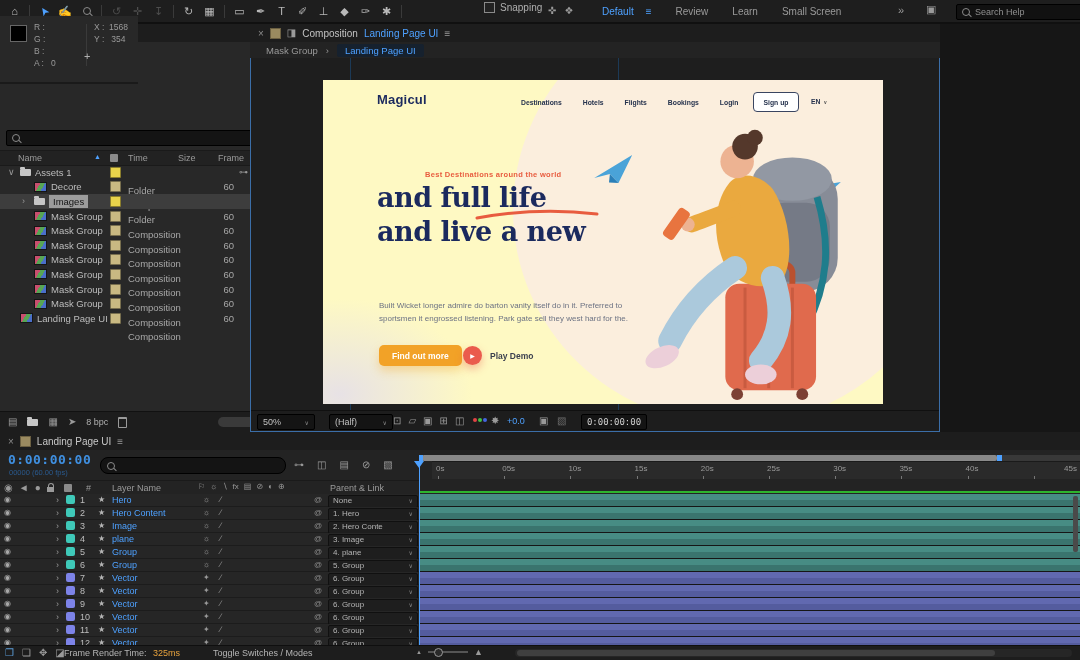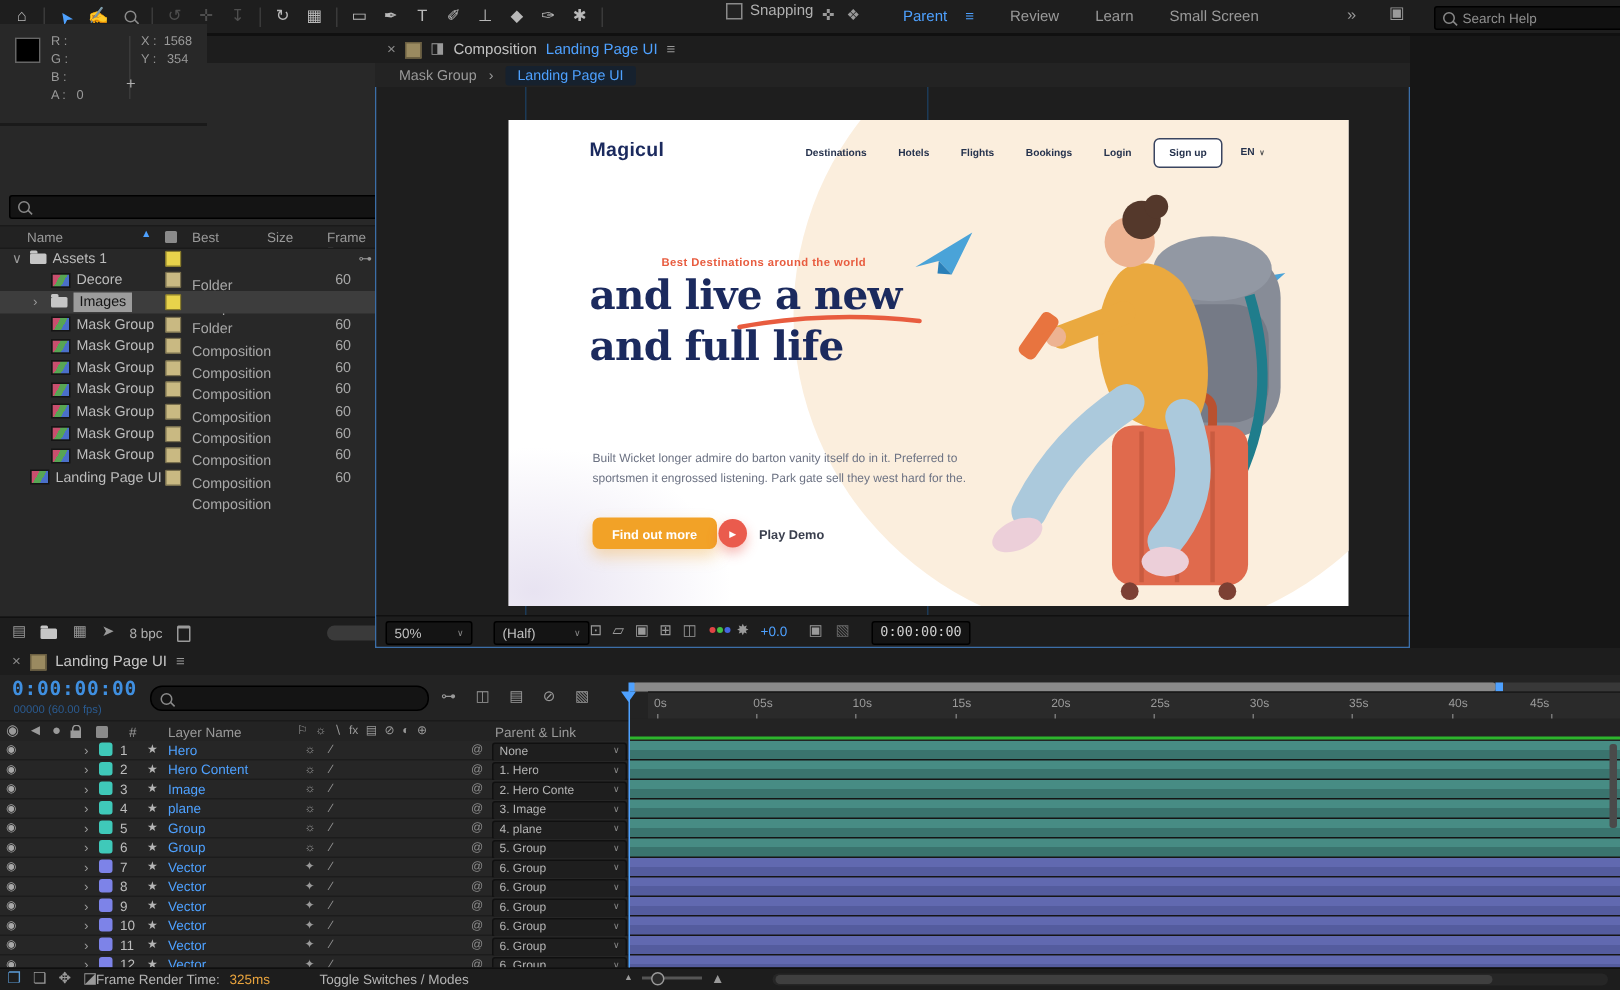--- a/index.html
+++ b/index.html
@@ -74,21 +74,21 @@
   .pill{position:absolute;right:8px;width:40px;height:10px;border-radius:5px;background:#3a3a3a;}
   
   #comp{left:250px;top:24px;width:690px;height:408px;box-shadow:inset 0 0 0 1px #3b6ea8;}
   #comp .tabstrip{background:#1d1d1d;}
   .tprefix{color:#c2c2c2;}
   .tname{color:#4ea1ff;}
   .crumbs{height:16px;background:#232323;display:flex;align-items:center;gap:8px;padding:0 16px;font-size:9.5px;color:#9a9a9a;}
   .crumbchip{background:#16212e;color:#4ea1ff;padding:1px 8px;border-radius:2px;}
   .viewport{position:absolute;left:1px;top:34px;width:688px;height:352px;background:#1e1e1e;overflow:hidden;}
   .guide{position:absolute;top:0;bottom:0;width:1px;background:#1c3document;background:#1c3a57;}
-  .compbox{position:absolute;left:88px;top:22px;width:560px;height:324px;background:#ffffff;overflow:hidden;}
+  .compbox{position:absolute;left:72px;top:22px;width:560px;height:324px;background:#fef9c3;overflow:hidden;}
   
   #blob{position:absolute;right:-70px;top:-85px;width:440px;height:430px;border-radius:50%;}
   .pagewash{position:absolute;inset:0;background:radial-gradient(220px 160px at 3% 97%,rgba(226,220,238,.8) 0%,rgba(255,255,255,0) 60%);}
   #brand{position:absolute;left:54px;top:12px;font-size:13px;font-weight:bold;letter-spacing:.2px;}
   #navitems{position:absolute;left:198px;top:19px;display:flex;gap:21px;font-size:6.8px;color:#25324d;font-weight:bold;}
   .navitem{cursor:pointer;}
   #signup{position:absolute;left:430px;top:12px;width:44px;height:18px;border:1px solid #3a4560;border-radius:4px;
           display:flex;align-items:center;justify-content:center;font-size:6.8px;color:#25324d;font-weight:bold;background:#fff;}
   #lang{position:absolute;left:488px;top:18px;font-size:6.8px;color:#25324d;font-weight:bold;display:flex;gap:3px;align-items:center;}
   #lang .lc{font-size:5px;color:#555;}
@@ -260,21 +260,21 @@
       </div>
     <div class="snap" style="left:484px">
       <span class="cb"></span>
       <span class="snaplabel">Snapping</span>
     </div>
     <div id="tbextra">
         <span class="uico">✜</span>
         <span class="uico">❖</span>
       </div>
     <div id="workspaces">
-        <span class="ws active">Parent</span>
+        <span class="ws active">Default</span>
         <span class="wsmenu">≡</span>
         <span class="ws">Review</span>
         <span class="ws">Learn</span>
         <span class="ws">Small Screen</span>
       </div>
     <span class="ovf">»</span>
     <span class="uico wsbar">▣</span>
     <div class="help-search">
       <span class="mag"></span>
       <span class="hstext">Search Help</span>
@@ -294,21 +294,21 @@
       <span style="font-size:6px;color:#9a9a9a">▾</span>
     </div>
     <div class="pvcount">20 items</div>
     <div class="psearch">
       <span class="mag"></span>
     </div>
     <div class="pcols">
       <span style="left:18px">Name</span>
       <span class="sortarrow" style="left:94px">▲</span>
       <span class="tagcol" style="left:110px;top:3px"></span>
-      <span style="left:128px">Best</span>
+      <span style="left:128px">Time</span>
       <span style="left:178px">Size</span>
       <span style="left:218px">Frame R</span>
     </div>
     <div id="prows">
         <div class="prow">
           <span class="pind" style="width: 4px;"></span>
           <span class="pexp">∨</span>
           <span class="fico"></span>
           <span class="pname">Assets 1</span>
           <span class="ptag" style="background: rgb(232, 211, 75);"></span>
@@ -450,22 +450,22 @@
             <span class="navitem">Bookings</span>
             <span class="navitem">Login</span>
           </div>
         <div id="signup">Sign up</div>
         <div id="lang">
           <span>EN</span>
           <span class="lc">∨</span>
         </div>
         <div id="eyebrow" style="color: rgb(232, 92, 63); padding-left: 46px;">Best Destinations around the world</div>
         <div id="headline" style="color: rgb(27, 42, 94);">
+            <div class="hline">and full life</div>
             <div class="hline">and live a new</div>
-            <div class="hline">and full life</div>
           </div>
         <svg id="swoosh" width="126" height="12" viewBox="0 0 126 12">
           <path id="swoosh-path" d="M2 9 Q 62 -2 122 5" fill="none" stroke="#e85c3f" stroke-width="3" stroke-linecap="round"></path>
         </svg>
         <div id="bodytext">Built Wicket longer admire do barton vanity itself do in it. Preferred to sportsmen it engrossed listening. Park gate sell they west hard for the.</div>
         <div id="cta" style="background: rgb(242, 162, 39);">Find out more</div>
         <div id="playbtn" style="background: rgb(234, 91, 77);">▶</div>
         <div id="playlabel">Play Demo</div>
         <svg class="plane" style="left:268px;top:76px;transform:rotate(-10deg)" width="46" height="30" viewBox="0 0 40 26">
           <path d="M2 16 L38 2 L22 24 L16 15 Z" fill="#4aa3d8"></path>
@@ -819,21 +819,21 @@
         <span class="tick" style="left: 264.8px;">20s</span>
         <span class="tickline" style="left: 270.8px;"></span>
         <span class="tick" style="left: 331px;">25s</span>
         <span class="tickline" style="left: 337px;"></span>
         <span class="tick" style="left: 397.2px;">30s</span>
         <span class="tickline" style="left: 403.2px;"></span>
         <span class="tick" style="left: 463.4px;">35s</span>
         <span class="tickline" style="left: 469.4px;"></span>
         <span class="tick" style="left: 529.6px;">40s</span>
         <span class="tickline" style="left: 535.6px;"></span>
-        <span class="tick" style="left: 584px; text-align: right;">45s</span>
+        <span class="tick" style="left: 628px; text-align: right;">45s</span>
         <span class="tickline" style="left: 601.8px;"></span>
       </div>
     <div class="rband"></div>
     <div class="greenline"></div>
     <div id="tracks">
         <div class="track" style="background: linear-gradient(rgb(71, 140, 132) 0px, rgb(71, 140, 132) 50%, rgb(58, 116, 110) 50%, rgb(58, 116, 110) 100%);"></div>
         <div class="track" style="background: linear-gradient(rgb(71, 140, 132) 0px, rgb(71, 140, 132) 50%, rgb(58, 116, 110) 50%, rgb(58, 116, 110) 100%);"></div>
         <div class="track" style="background: linear-gradient(rgb(71, 140, 132) 0px, rgb(71, 140, 132) 50%, rgb(58, 116, 110) 50%, rgb(58, 116, 110) 100%);"></div>
         <div class="track" style="background: linear-gradient(rgb(71, 140, 132) 0px, rgb(71, 140, 132) 50%, rgb(58, 116, 110) 50%, rgb(58, 116, 110) 100%);"></div>
         <div class="track" style="background: linear-gradient(rgb(71, 140, 132) 0px, rgb(71, 140, 132) 50%, rgb(58, 116, 110) 50%, rgb(58, 116, 110) 100%);"></div>

